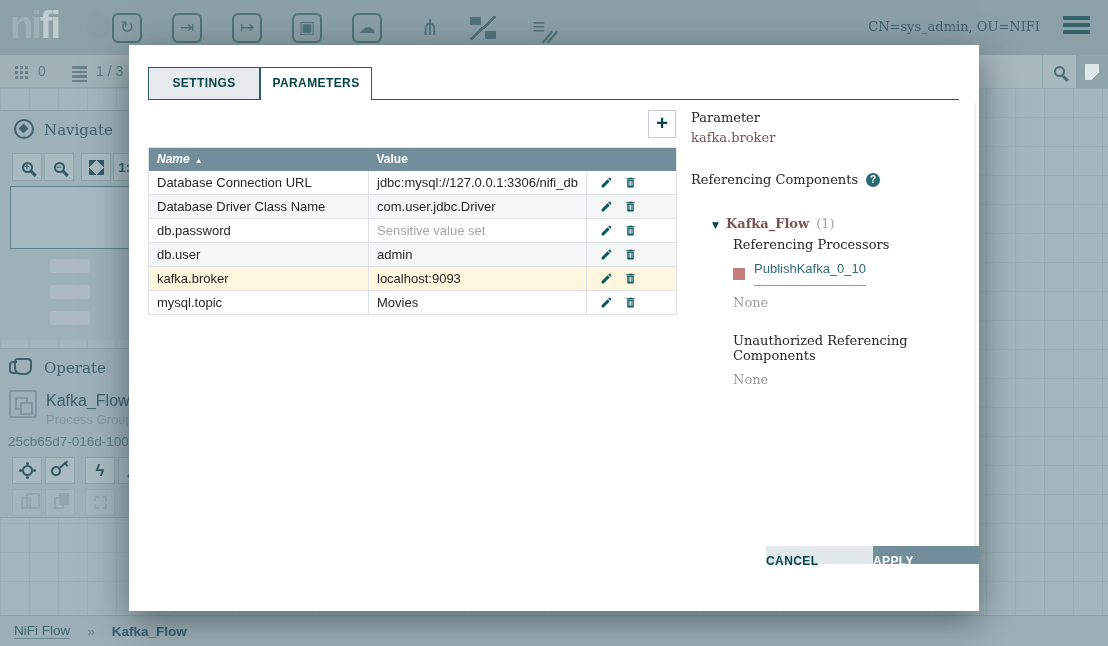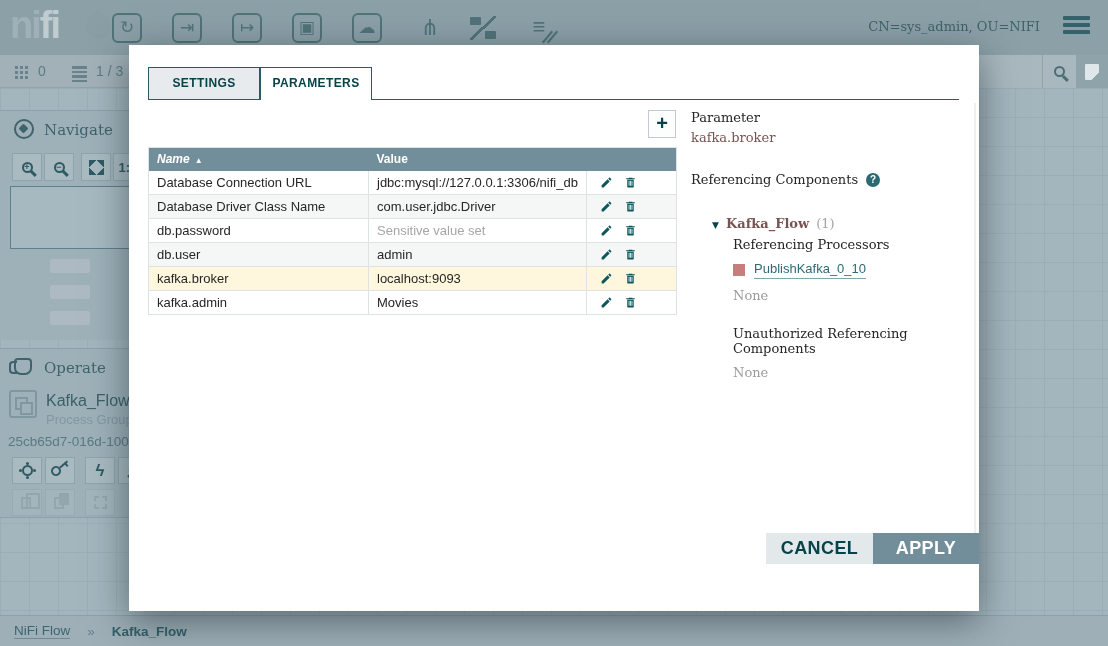--- a/index.html
+++ b/index.html
@@ -114,28 +114,28 @@
   .help-icon{width:14px;height:14px;border-radius:50%;background:#2A6A72;color:#fff;font-size:10px;font-weight:bold;text-align:center;line-height:14px;font-family:"Liberation Sans",sans-serif;cursor:pointer}
   .tree{margin-top:29px;padding-left:21px}
   .tree-head{display:flex;align-items:baseline;gap:7px;cursor:pointer}
   .caret{color:#07444A;font-size:9px}
   .group-name{font-weight:bold;color:#775351}
   .group-count{color:#A3A3A3}
   .t-ind{margin-left:21px}
   .proc-label{margin-top:6px}
   .proc-row{margin-top:9px;display:flex;align-items:center;gap:9px}
   .swatch{width:12px;height:12px;background:#C87D7D}
-  .proc-link{font-family:"Liberation Sans",sans-serif;color:#2E6A72;border-bottom:1px solid #7FA6AB;padding-bottom:2px;cursor:pointer}
+  .proc-link{font-family:"Liberation Sans",sans-serif;color:#2E6A72;border-bottom:1px solid #7FA6AB;padding-bottom:9px;cursor:pointer}
   .cs-label{margin-top:29px}
   .none{color:#9B9B9B;margin-top:9px}
   .unauth-label{margin-top:23px}
   .scroll-hint{position:absolute;left:845px;top:58px;width:2px;height:455px;background:#EDEFF0}
 
   .dialog-buttons{position:absolute;right:0;bottom:2px;display:flex}
-  .btn{height:31px;line-height:31px;font-size:18px;font-weight:bold;letter-spacing:.4px;text-align:center;cursor:pointer}
+  .btn{height:18px;line-height:31px;font-size:12px;font-weight:bold;letter-spacing:.4px;cursor:pointer}
   .btn-cancel{width:107px;background:#E3E8EB;color:#07444A}
   .btn-apply{width:106px;background:#728E9B;color:#fff}
 </style>
 </head>
 <body>
 
 <div class="stage">
 
   <div class="app-header">
     <div class="logo"><span>ni</span><span class="fi">fi</span></div>
@@ -337,21 +337,21 @@
               <svg viewBox="0 0 24 24" width="13" height="13">
                     <path fill="#0F565C" d="M6 7h12v13a1 1 0 0 1-1 1H7a1 1 0 0 1-1-1V7zM9 3h6l1 1h4v2H4V4h4l1-1z"></path>
                     <rect x="8.6" y="9" width="1.5" height="9" fill="#fff"></rect>
                     <rect x="11.3" y="9" width="1.5" height="9" fill="#fff"></rect>
                     <rect x="14" y="9" width="1.5" height="9" fill="#fff"></rect>
                   </svg>
             </div>
               </td>
           </tr>
           <tr>
-            <td class="c-name">kafka.admin</td>
+            <td class="c-name">mysql.topic</td>
             <td class="c-value">Movies</td>
             <td class="c-actions">
                 <div class="row-actions">
               <svg viewBox="0 0 24 24" width="13" height="13">
                     <path fill="#0F565C" d="M3 17.25V21h3.75L17.8 9.94l-3.75-3.75L3 17.25zM20.7 7.04c.39-.39.39-1.02 0-1.41l-2.34-2.34c-.39-.39-1.02-.39-1.41 0l-1.83 1.83 3.75 3.75 1.83-1.83z"></path>
                   </svg>
               <svg viewBox="0 0 24 24" width="13" height="13">
                     <path fill="#0F565C" d="M6 7h12v13a1 1 0 0 1-1 1H7a1 1 0 0 1-1-1V7zM9 3h6l1 1h4v2H4V4h4l1-1z"></path>
                     <rect x="8.6" y="9" width="1.5" height="9" fill="#fff"></rect>
                     <rect x="11.3" y="9" width="1.5" height="9" fill="#fff"></rect>

